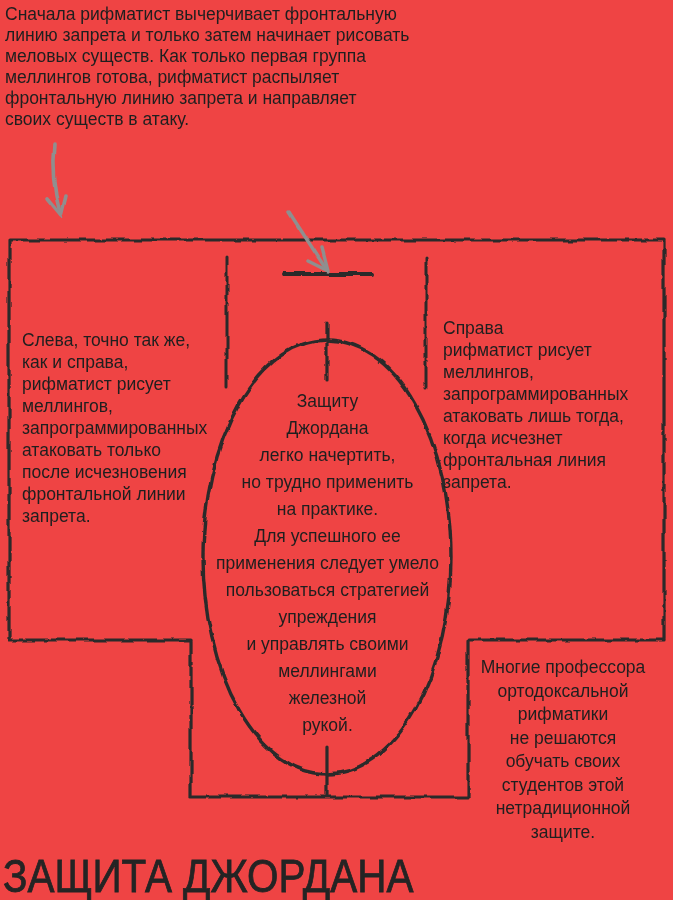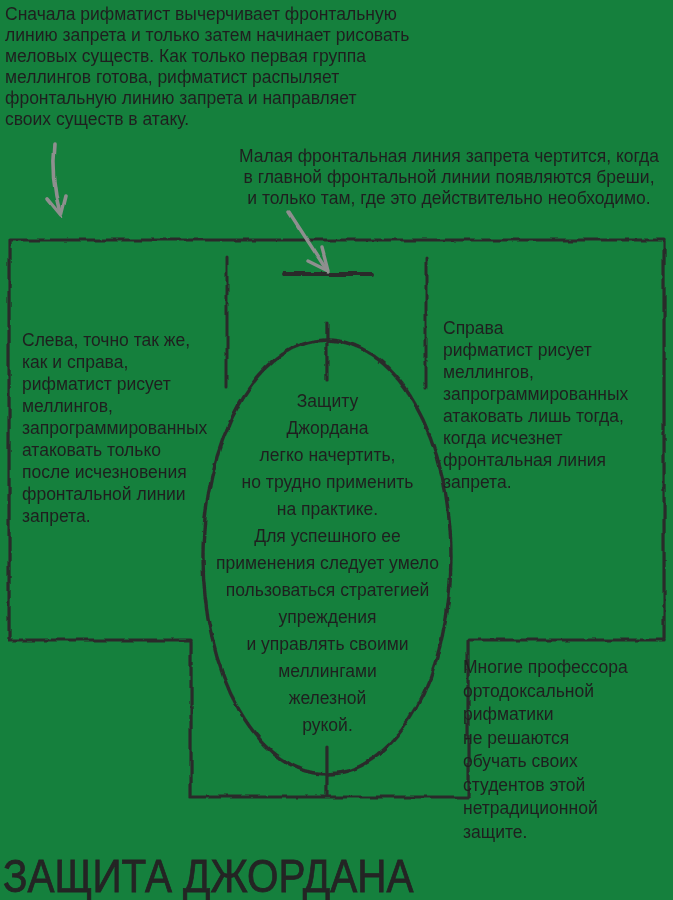--- a/index.html
+++ b/index.html
@@ -1,36 +1,36 @@
 <!DOCTYPE html>
 <html><head>
 <meta charset="utf-8">
 <style>
   html,body{margin:0;padding:0;background:#ffffff;}
   .page{
     position:relative;
     width:673px;height:900px;
-    background:#15803d;
+    background:#ef4444;
     font-family:"Liberation Sans", sans-serif;
     color:#222222;
     overflow:hidden;
   }
   .note{
     position:absolute;
     white-space:pre-line;
     font-size:17.5px;
     line-height:21px;
     color:#1f1f1f;
   }
   .note--intro{left:5px;top:4px;width:470px;text-align:left;}
   .note--smallline{left:226px;top:146px;width:446px;text-align:center;}
   .note--left{left:22px;top:313px;width:205px;text-align:left;line-height:22px;margin-top:16px;}
   .note--right{right:20px;top:317px;width:210px;text-align:left;line-height:22px;}
   .note--center{left:167px;top:388px;width:321px;text-align:center;line-height:27px;}
-  .note--professors{right:10px;top:656px;width:200px;text-align:left;line-height:23.5px;}
+  .note--professors{right:10px;top:656px;width:200px;text-align:center;line-height:23.5px;}
   .page-title{
     position:absolute;
     left:3px;top:849px;
     font-size:46px;
     font-weight:normal;
     letter-spacing:0px;
     color:#242424;
     -webkit-text-stroke:0.8px #242424;
     transform:scaleX(0.88);
     transform-origin:left center;
@@ -80,23 +80,20 @@
     </g>
   </svg>
 
   <div class="note note--intro">Сначала рифматист вычерчивает фронтальную
 линию запрета и только затем начинает рисовать
 меловых существ. Как только первая группа
 меллингов готова, рифматист распыляет
 фронтальную линию запрета и направляет
 своих существ в атаку.</div>
 
-  <div class="note note--smallline">Малая фронтальная линия запрета чертится, когда
-в главной фронтальной линии появляются бреши,
-и только там, где это действительно необходимо.</div>
 
   <div class="note note--left">Слева, точно так же,
 как и справа,
 рифматист рисует
 меллингов,
 запрограммированных
 атаковать только
 после исчезновения
 фронтальной линии
 запрета.</div>

